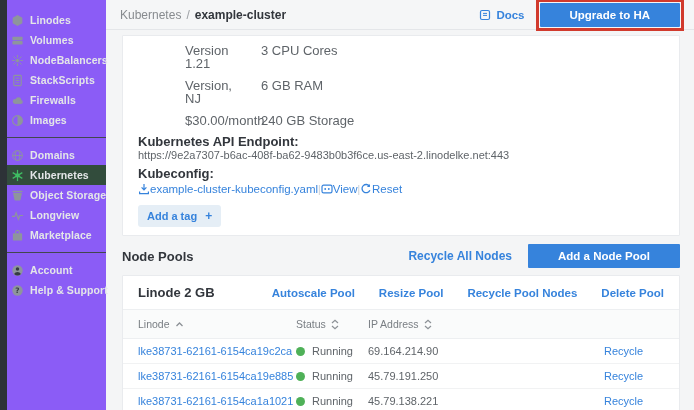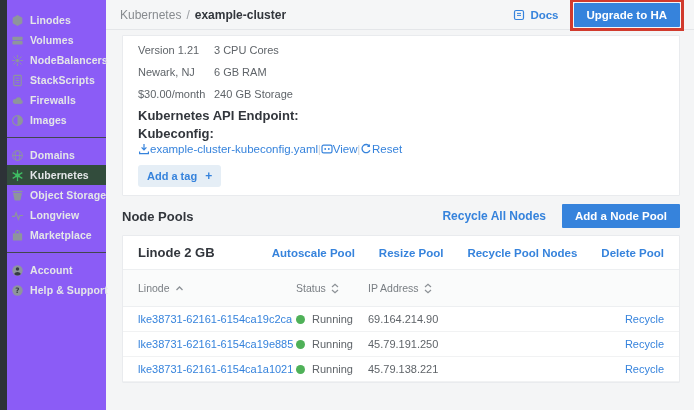--- a/index.html
+++ b/index.html
@@ -19,28 +19,28 @@
   
   .main { flex:1; display:flex; flex-direction:column; min-width:0; }
   .page-header { height:30px; background:#f5f6f7; border-bottom:1px solid #e4e6e9; display:flex; align-items:center; padding:0 14px; flex:none; }
   .breadcrumb { font-size:12px; display:flex; align-items:center; gap:5px; }
   .bc-section { color:#878b8f; cursor:pointer; }
   .bc-sep { color:#9b9fa3; }
   .bc-current { color:#32363c; font-weight:700; }
   .header-right { margin-left:auto; display:flex; align-items:center; gap:15px; }
   .docs-link { color:#3683dc; font-size:11.5px; font-weight:600; display:flex; align-items:flex-start; gap:5px; text-decoration:none; cursor:pointer; }
   .annotation { outline:3px solid #d13a2d; outline-offset:1px; display:inline-flex; }
-  .btn-primary { background:#3683dc; color:#fff; border:none; font-family:inherit; font-size:11.5px; font-weight:600; padding:6px 13px; border-radius:1px; cursor:pointer; }
+  .btn-primary { background:#3683dc; color:#fff; border:none; font-family:inherit; font-size:11.5px; font-weight:600; padding:6px 30px; border-radius:1px; cursor:pointer; }
 
   .content { padding:5px 14px 0 16px; flex:1; min-height:0; }
   .card { background:#fff; border:1px solid #e9ebee; border-radius:1px; }
 
   
   .summary-card { padding:8px 15px 8px; }
-  .specs { display:grid; grid-template-columns:64px auto; column-gap:12px; row-gap:9px; font-size:11px; color:#5f6469; line-height:13px; }
+  .specs { display:grid; grid-template-columns:64px auto; column-gap:12px; row-gap:9px; font-size:13px; color:#5f6469; line-height:13px;margin-left:47px; }
   .label-bold { font-size:13px; font-weight:700; color:#32363c; line-height:13px; }
   .api-label { margin-top:8px; }
   .gray-text { font-size:11px; color:#5f6469; line-height:13px; margin-top:1px; }
   .kcfg-label { margin-top:5px; }
   .kubeconfig-row { display:flex; align-items:center; gap:0; margin-top:2px; font-size:11.5px; height:14px; }
   .kubeconfig-row a { color:#3683dc; text-decoration:none; cursor:pointer; }
   .kubeconfig-row .divider { color:#c8ccd0; font-size:10px; }
   .mini-icon { display:inline-flex; width:12px; height:12px; }
   .mini-icon svg { width:12px; height:12px; }
   .delete-cluster { margin:12px 0 0 10px; }
@@ -53,28 +53,28 @@
   .pools-bar h2 { font-size:13px; color:#32363c; font-weight:700; }
   .bar-right { margin-left:auto; display:flex; align-items:center; gap:16px; }
   .bar-right a { color:#3683dc; font-size:12px; font-weight:700; text-decoration:none; cursor:pointer; }
 
   
   .pool-header { display:flex; align-items:center; padding:9px 15px; }
   .pool-header h3 { font-size:13px; color:#32363c; font-weight:700; }
   .pool-actions { margin-left:auto; display:flex; gap:24px; }
   .pool-actions a { color:#3683dc; font-size:11.5px; font-weight:700; text-decoration:none; cursor:pointer; }
 
-  .thead { display:flex; align-items:center; background:#fafbfb; border-top:1px solid #edeff1; border-bottom:1px solid #edeff1; height:38px; font-size:10.5px; color:#797e83; }
+  .thead { display:flex; align-items:center; background:#fafbfb; border-top:1px solid #edeff1; border-bottom:1px solid #edeff1; height:30px; font-size:10.5px; color:#797e83; }
   .thead .col { display:flex; align-items:center; gap:5px; cursor:pointer; }
   .trow { display:flex; align-items:center; height:25px; border-bottom:1px solid #f1f2f3; font-size:11px; }
   .col-linode { width:173px; padding-left:15px; flex:none; }
   .col-status { width:72px; flex:none; display:flex; align-items:center; gap:7px; }
   .col-ip { width:140px; flex:none; }
   .col-spacer { flex:1; }
-  .col-action { width:75px; flex:none; text-align:right; padding-right:15px; }
+  .col-action { width:75px; flex:none; text-align:left; padding-right:15px; }
   .trow .node-link { color:#3683dc; text-decoration:none; cursor:pointer; }
   .trow .col-status span.txt, .trow .col-ip { color:#5f6469; }
   .status-dot { width:9px; height:9px; border-radius:50%; background:#4fb158; flex:none; }
   .recycle-link { color:#3683dc; text-decoration:none; cursor:pointer; }
   .sort-icon { display:inline-flex; }
 </style>
 </head>
 <body>
 
 <div class="app">
@@ -252,26 +252,27 @@
         </span>
       </div>
     </header>
 
     <div class="content">
 
       <section class="card summary-card">
         <div class="specs">
             <div>Version 1.21</div>
             <div>3 CPU Cores</div>
-            <div>Newark, NJ</div>
+            <div>Version, NJ</div>
             <div>6 GB RAM</div>
             <div>$30.00/month</div>
             <div>240 GB Storage</div>
           </div>
         <div class="label-bold api-label">Kubernetes API Endpoint:</div>
+        <div class="gray-text">https://9e2a7307-b6ac-408f-ba62-9483b0b3f6ce.us-east-2.linodelke.net:443</div>
         <div class="label-bold kcfg-label">Kubeconfig:</div>
         <div class="kubeconfig-row">
           <span class="mini-icon">
             <svg viewBox="0 0 12 12">
                 <path d="M6 1 v5.5 M3.6 4.4 L6 6.8 L8.4 4.4" stroke="#3683dc" fill="none" stroke-width="1.2"></path>
                 <path d="M1.6 8.6 v2 h8.8 v-2" stroke="#3683dc" fill="none" stroke-width="1.2"></path>
               </svg>
           </span>
           <a>example-cluster-kubeconfig.yaml</a>
           <span class="divider">|</span>

